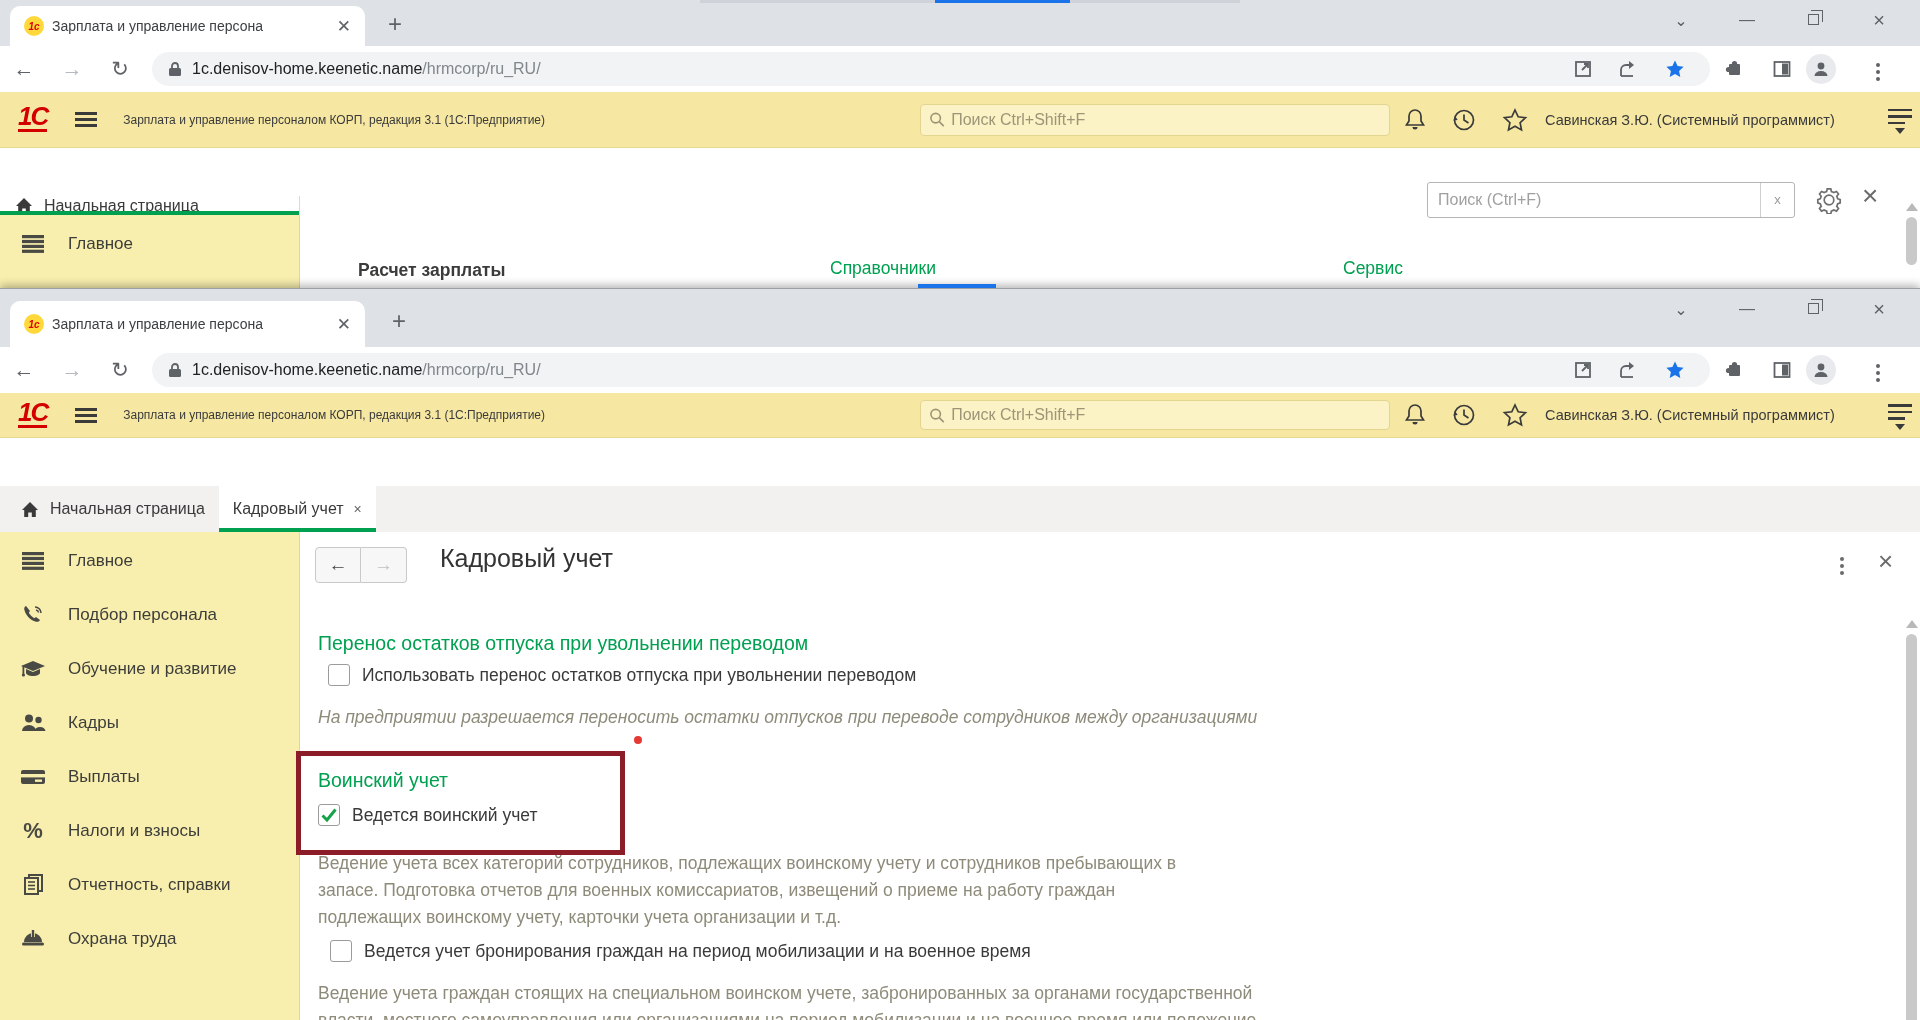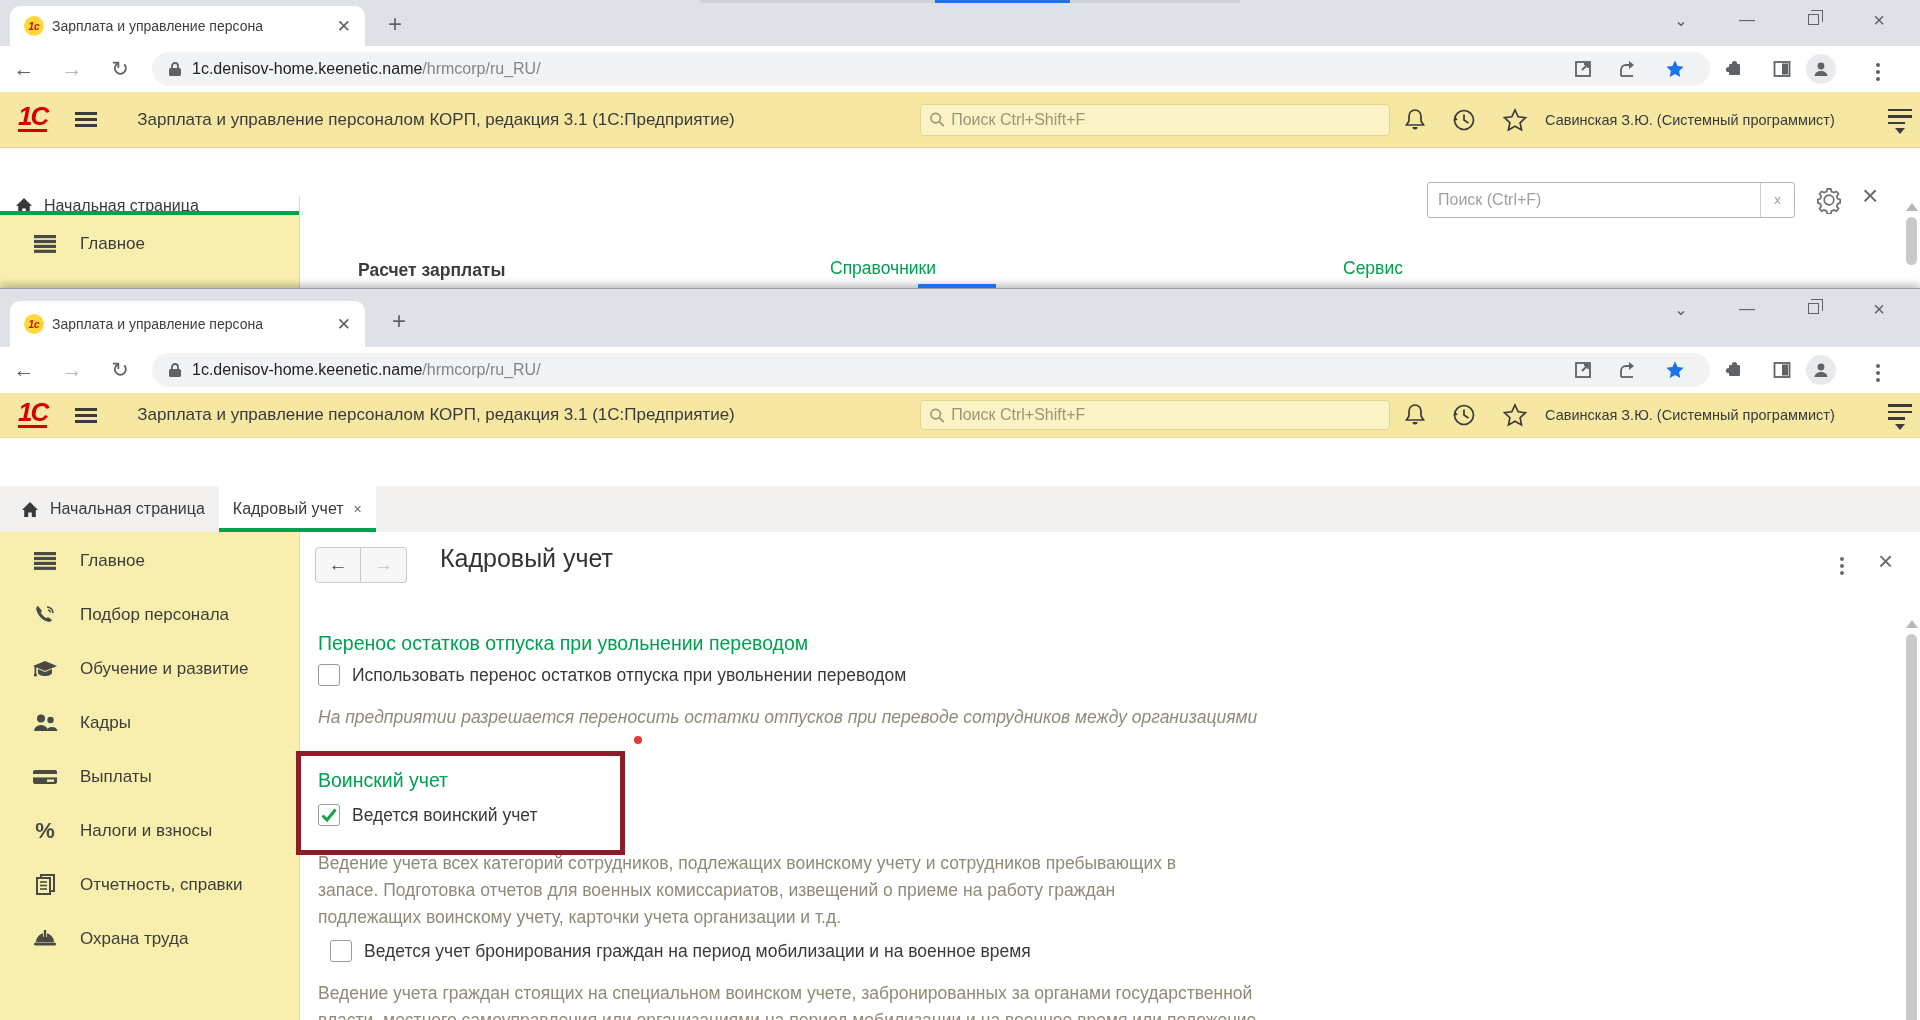--- a/index.html
+++ b/index.html
@@ -46,21 +46,21 @@
   .dots3 { display:inline-block; width:4px; height:4px; border-radius:50%; background:#5f6368;
     box-shadow:0 7px 0 #5f6368, 0 -7px 0 #5f6368; }
 
   
   .ocbar { position:relative; background:#f6e8a3; display:flex; align-items:center; border-bottom:1px solid #e8d98f; }
   #win1 .ocbar { height:56px; } #win2 .ocbar { height:45px; }
   .oclogo { font-size:26px; font-weight:bold; font-style:italic; color:#d40000;
     border-bottom:3px solid #d40000; line-height:1; margin:0 0 4px 18px; letter-spacing:-2px; }
   .ocburger { width:22px; height:15px; border-top:3px solid #3a3a3a; border-bottom:3px solid #3a3a3a; position:relative; margin:0 0 0 28px; }
   .ocburger:before { content:""; position:absolute; left:0; top:3px; width:100%; height:3px; background:#3a3a3a; }
-  .octitle { font-size:17px; color:#3a3a3a; margin-left:40px; white-space:nowrap; }
+  .octitle { font-size:12px; color:#3a3a3a; margin-left:26px; white-space:nowrap; }
   .ocsearch { position:absolute; left:920px; width:470px; height:32px; background:#fbf2c5;
     border:1px solid #e3d490; border-radius:4px; display:flex; align-items:center; padding:0 8px; }
   .ocsearch input { border:none; background:transparent; outline:none; font-size:16px;
     color:#3a3a3a; width:100%; margin-left:6px; font-family:"Liberation Sans",sans-serif; }
   .ocsearch input::placeholder { color:#9d9578; }
   .ocicon { position:absolute; width:34px; text-align:center; }
   .ocuser { position:absolute; left:1545px; font-size:14.5px; color:#3a3a3a; white-space:nowrap; }
   .ocmenu { position:absolute; left:1888px; width:24px; }
   .ocmenu .bar { height:2.5px; background:#3a3a3a; margin:4px 0; }
   .ocmenu .caret { width:0; height:0; border-left:5px solid transparent; border-right:5px solid transparent;
@@ -68,21 +68,21 @@
 
   
   .ocapp { position:relative; display:flex; }
   .leftcol { width:300px; flex:0 0 300px; display:flex; flex-direction:column; }
   .octabrow { background:#f4f3f2; display:flex; align-items:stretch; border-right:1px solid #d9d9d9;margin-top:48px; }
   .octab { display:flex; align-items:center; padding:0 14px; font-size:16px; color:#3a3a3a; position:relative; }
   .octab.active { background:#fff; }
   .octab.active:after { content:""; position:absolute; left:0; right:0; bottom:0; height:4px; background:#00a051; }
   .octab .tclose { margin-left:10px; color:#666; font-size:14px; }
   .sidebar { background:#f8efae; flex:1; border-right:1px solid #e4d890; padding-top:2px; }
-  .sbitem { height:54px; display:flex; align-items:center; padding-left:32px; }
+  .sbitem { height:54px; display:flex; align-items:center; padding-left:20px; }
   .sbicon { width:26px; height:26px; flex:0 0 26px; display:flex; align-items:center; justify-content:center;
     color:#4a4a45; font-weight:bold; }
   .sblabel { margin-left:22px; font-size:17px; color:#3d3d3a; white-space:nowrap; }
   .content { position:relative; flex:1; background:#fff; }
 
   
   .ocf-search { position:absolute; left:1127px; top:34px; width:368px; height:36px;
     border:1px solid #b5b5b5; border-radius:3px; display:flex; align-items:center; }
   .ocf-search input { border:none; outline:none; flex:1; font-size:16px; padding:0 10px;
     color:#b91c1c; font-family:"Liberation Sans",sans-serif; }
@@ -499,21 +499,21 @@
       <div class="navgroup">
         <div class="navbtn back">←</div>
         <div class="navbtn fwd">→</div>
       </div>
       <div class="pagetitle">Кадровый учет</div>
       <div class="hmore"><span class="dots3" style="background:#6b6b6b; box-shadow:0 7px 0 #6b6b6b, 0 -7px 0 #6b6b6b;"></span></div>
       <div class="hclose">×</div>
 
       <div class="greenhead" style="left:18px; top:100px;">Перенос остатков отпуска при увольнении переводом</div>
 
-      <div class="cbrow" style="left:18px; top:132px;justify-content:flex-end;">
+      <div class="cbrow" style="left:28px; top:132px;justify-content:flex-end;">
         <div class="cbox"></div>
         <div class="cblabel">Использовать перенос остатков отпуска при увольнении переводом</div>
       </div>
 
       <div class="graytext" style="left:18px; top:172px;font-style:italic;">На предприятии разрешается переносить остатки отпусков при переводе сотрудников между организациями</div>
 
       <div class="reddot"></div>
       <div class="redbox"></div>
 
       <div class="greenhead" style="left:18px; top:237px;">Воинский учет</div>

